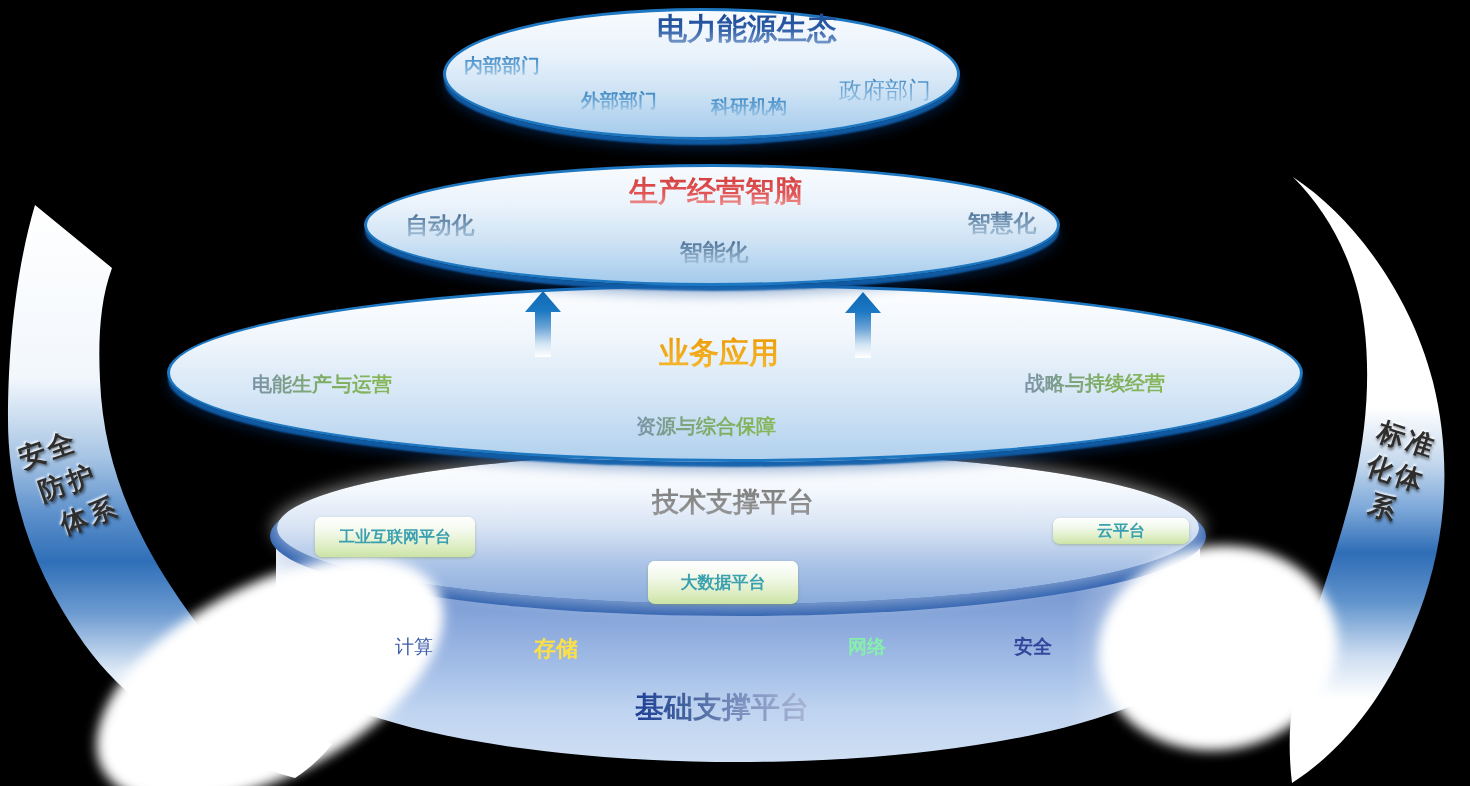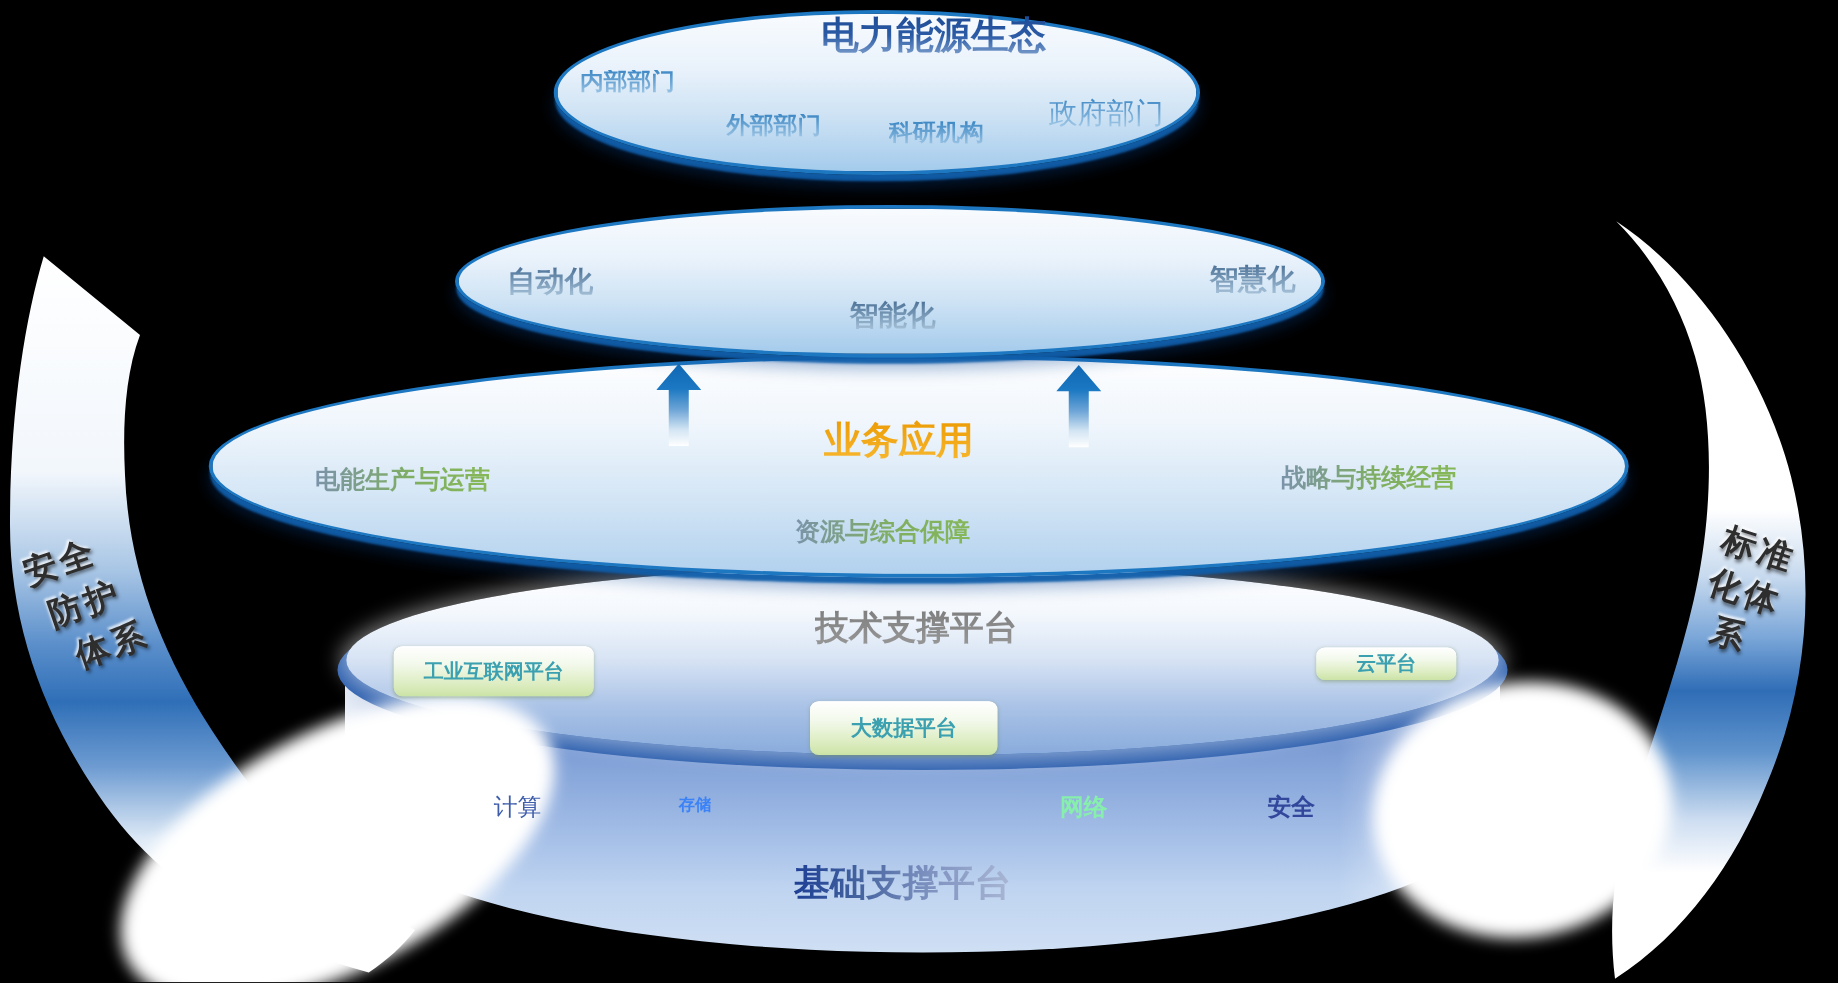--- a/index.html
+++ b/index.html
@@ -135,44 +135,46 @@
               background-image:linear-gradient(180deg,#1d4a93 0%,#2c5ba6 50%,#7d9fcc 100%);margin-left:44px;">电力能源生态</div>
   <div class="txt ctr grad" style="left:502px;top:56px;z-index:8;font-size:19px;font-weight:bold;
               background-image:linear-gradient(180deg,#3c87c4 0%,#a6cbe8 100%);">内部部门</div>
   <div class="txt ctr grad" style="left:619px;top:91px;z-index:8;font-size:19px;font-weight:bold;
               background-image:linear-gradient(180deg,#3c87c4 0%,#a6cbe8 100%);">外部部门</div>
   <div class="txt ctr grad" style="left:749px;top:97px;z-index:8;font-size:19px;font-weight:bold;
               background-image:linear-gradient(180deg,#3c87c4 0%,#a6cbe8 100%);">科研机构</div>
   <div class="txt ctr grad" style="left:885px;top:78px;z-index:8;font-size:23px;font-weight:normal;
               background-image:linear-gradient(180deg,#3c87c4 0%,#a6cbe8 100%);">政府部门</div>
 
+  <div class="txt ctr grad" style="left:716px;top:176px;z-index:8;font-size:29px;font-weight:bold;
+              background-image:linear-gradient(180deg,#d43f3f 0%,#e25555 55%,#f09f9f 100%);">生产经营智脑</div>
   <div class="txt ctr grad" style="left:440px;top:213px;z-index:8;font-size:23px;font-weight:bold;
               background-image:linear-gradient(180deg,#4a7095 0%,#a9c4da 100%);">自动化</div>
   <div class="txt ctr grad" style="left:714px;top:240px;z-index:8;font-size:23px;font-weight:bold;
               background-image:linear-gradient(180deg,#4a7095 0%,#a9c4da 100%);">智能化</div>
   <div class="txt ctr grad" style="left:1002px;top:211px;z-index:8;font-size:23px;font-weight:bold;
               background-image:linear-gradient(180deg,#4a7095 0%,#a9c4da 100%);">智慧化</div>
 
   <div class="txt ctr grad" style="left:719px;top:336px;z-index:8;font-size:30px;font-weight:bold;
               background-image:linear-gradient(180deg,#ec9c05 0%,#f7b72e 100%);">业务应用</div>
   <div class="txt ctr grad" style="left:322px;top:373px;z-index:8;font-size:20px;font-weight:bold;
               background-image:linear-gradient(90deg,#7b93a9 0%,#7fae62 55%,#86b757 100%);">电能生产与运营</div>
   <div class="txt ctr grad" style="left:706px;top:415px;z-index:8;font-size:20px;font-weight:bold;
               background-image:linear-gradient(90deg,#7b93a9 0%,#7fae62 55%,#86b757 100%);">资源与综合保障</div>
   <div class="txt ctr grad" style="left:1095px;top:372px;z-index:8;font-size:20px;font-weight:bold;
               background-image:linear-gradient(90deg,#7b93a9 0%,#7fae62 55%,#86b757 100%);">战略与持续经营</div>
 
   <div class="txt ctr grad" style="left:733px;top:488px;z-index:8;font-size:27px;font-weight:bold;
               background-image:linear-gradient(180deg,#7f7f7f 0%,#989898 100%);">技术支撑平台</div>
   <div class="badge" style="left:315px;top:517px;width:160px;height:40px;font-size:16px;">工业互联网平台</div>
   <div class="badge" style="left:648px;top:561px;width:150px;height:43px;font-size:17px;">大数据平台</div>
-  <div class="badge" style="left:1053px;top:518px;width:112px;height:26px;font-size:16px;text-align:right;">云平台</div>
+  <div class="badge" style="left:1053px;top:518px;width:136px;height:26px;font-size:16px;text-align:right;">云平台</div>
 
   <div class="txt ctr" style="left:414px;top:637px;z-index:8;font-size:19px;font-weight:normal;color:#3d5dab;">计算</div>
-  <div class="txt ctr" style="left:556px;top:637px;z-index:8;font-size:13px;font-weight:bold;color:#3b82f6;">存储</div>
+  <div class="txt ctr" style="left:556px;top:637px;z-index:8;font-size:22px;font-weight:bold;color:#fde047;">存储</div>
   <div class="txt ctr" style="left:867px;top:637px;z-index:8;font-size:19px;font-weight:bold;color:#86efac;">网络</div>
   <div class="txt ctr" style="left:1033px;top:637px;z-index:8;font-size:19px;font-weight:bold;color:#32479c;">安全</div>
   <div class="txt ctr grad" style="left:722px;top:692px;z-index:8;font-size:29px;font-weight:bold;
               background-image:linear-gradient(90deg,#1e3f95 0%,#44639f 30%,#7b8fbe 60%,#a9b6d4 100%);">基础支撑平台</div>
 
   <div class="bandtxt" style="left:30px;top:426px;transform:rotate(-19deg);">
     <div>安全</div>
     <div style="padding-left:8px;">防护</div>
     <div style="padding-left:18px;">体系</div>
   </div>

